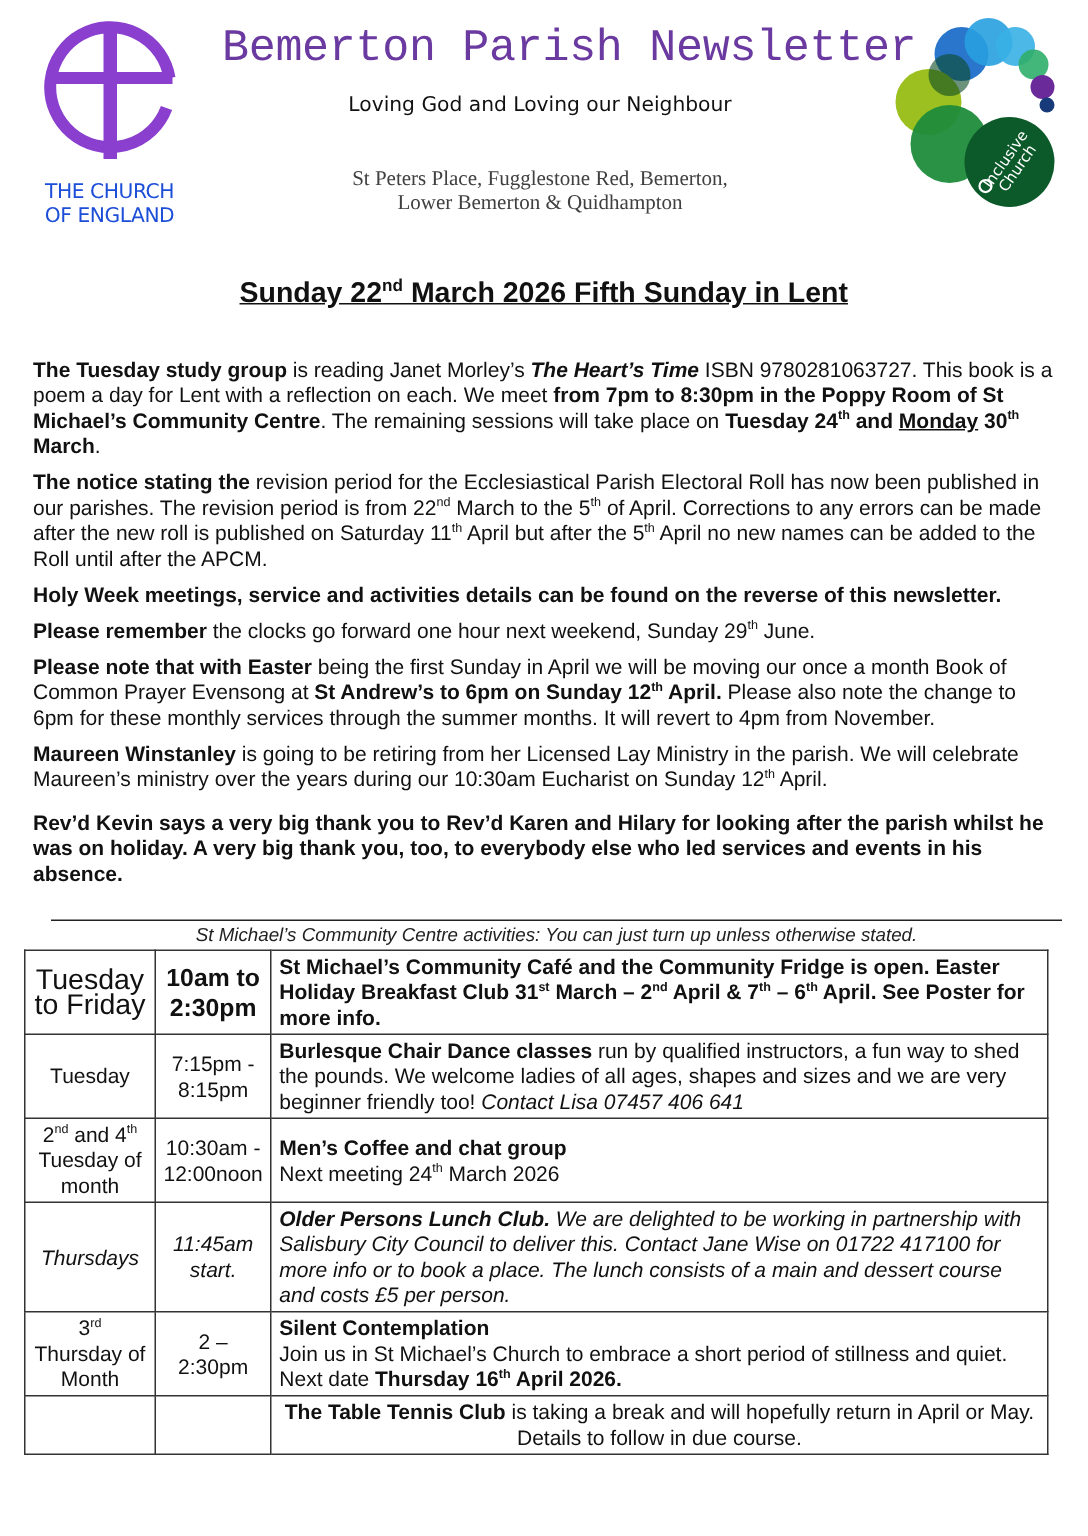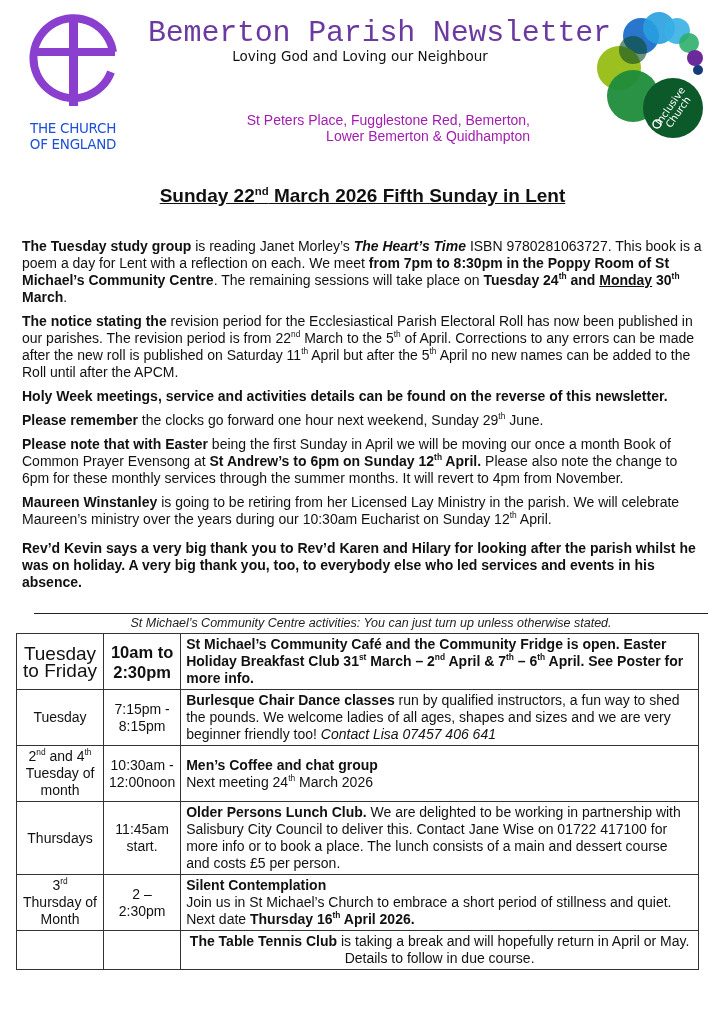--- a/index.html
+++ b/index.html
@@ -4,22 +4,22 @@
 <style>
   * { box-sizing: border-box; margin: 0; padding: 0; }
   html, body { width: 725px; height: 1024px; background: #ffffff; overflow: hidden; }
   body { position: relative; font-family: "Liberation Sans", sans-serif; color: #111; }
 
   .coe-logo { position: absolute; left: 20px; top: 14px; width: 106px; height: 140px; }
   .coe-logo svg { display: block; margin: 0 auto; }
   .coe-text { position: absolute; left: 0; top: 106px; width: 106px; text-align: center; color: #1d4ed8; font-family: "DejaVu Sans", sans-serif; font-size: 13.5px; line-height: 16px; letter-spacing: -0.3px; }
 
   .title { position: absolute; left: 148px; top: 16px; width: 430px; text-align: center; color: #6b3aa0; font-family: Liberation Mono, monospace; font-size: 30px; letter-spacing: -0.2px; white-space: nowrap; }
-  .tagline { position: absolute; left: 180px; top: 48px; width: 360px; text-align: center; font-family: "DejaVu Sans", sans-serif; font-size: 13.5px; color: #111; }
-  .address { position: absolute; left: 190px; top: 112px; width: 340px; text-align: right; font-size: 14px; line-height: 16px; color: #a21caf; }
+  .tagline { position: absolute; left: 180px; top: 62px; width: 360px; text-align: center; font-family: "DejaVu Sans", sans-serif; font-size: 13.5px; color: #111; }
+  .address { position: absolute; left: 190px; top: 112px; width: 340px; text-align: center; font-size: 14px; line-height: 16px; color: #404040; font-family: Liberation Serif, serif; }
 
   .inclusive-logo { position: absolute; left: 595px; top: 10px; width: 115px; height: 135px; }
 
   .headline { position: absolute; left: 0; top: 185px; width: 725px; text-align: center; font-weight: bold; font-size: 19px; }
   .headline span.u { text-decoration: underline; }
   sup { font-size: 0.6em; vertical-align: super; line-height: 0; }
 
   .body-text { position: absolute; left: 22px; width: 682px; font-size: 14px; line-height: 17px; }
   .body-text p { margin-bottom: 7px; }
   .b { font-weight: bold; }
@@ -33,21 +33,21 @@
   table.activities td { border: 1.4px solid #333; padding: 2px 5px; vertical-align: middle; }
   td.day { width: 87px; text-align: center; padding: 2px 2px; }
   td.time { width: 73px; text-align: center; padding: 2px 2px; }
   td.desc { text-align: left; padding: 2px 6px; }
   tr.r0 td { height: 55px; }
   tr.r0 td.day { font-weight: normal; font-size: 19px; }
   tr.r0 td.time { font-weight: bold; font-size: 16.5px; line-height: 20px; }
   tr.r0 td.desc { font-weight: bold; }
   tr.r1 td { height: 53px; }
   tr.r2 td { height: 55px; }
-  tr.r3 td { height: 71px; }
+  tr.r3 td { height: 71px; font-style: italic; }
   tr.r4 td { height: 56px; }
   tr.r5 td { height: 38px; }
   tr.r5 td.desc { text-align: center; }
 </style>
 </head>
 <body>
 
 <div class="coe-logo">
   <svg width="100" height="96" viewBox="0 0 100 96">
     <path d="M 88 58 A 40 40 0 1 1 90 38" fill="none" stroke="#8a3fcf" stroke-width="8"></path>

